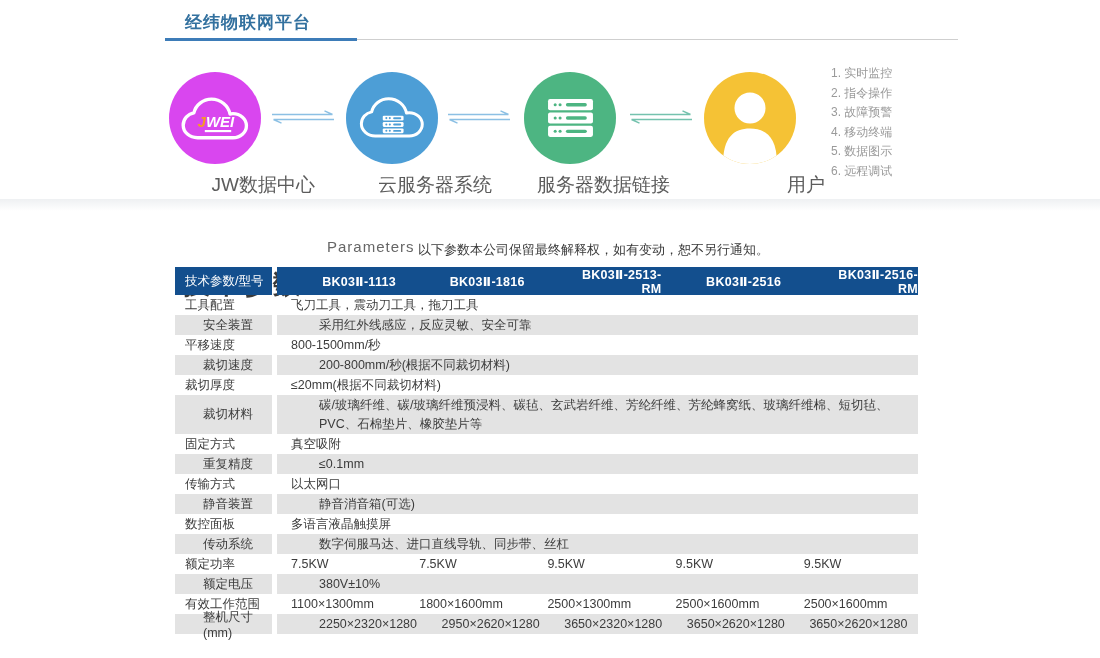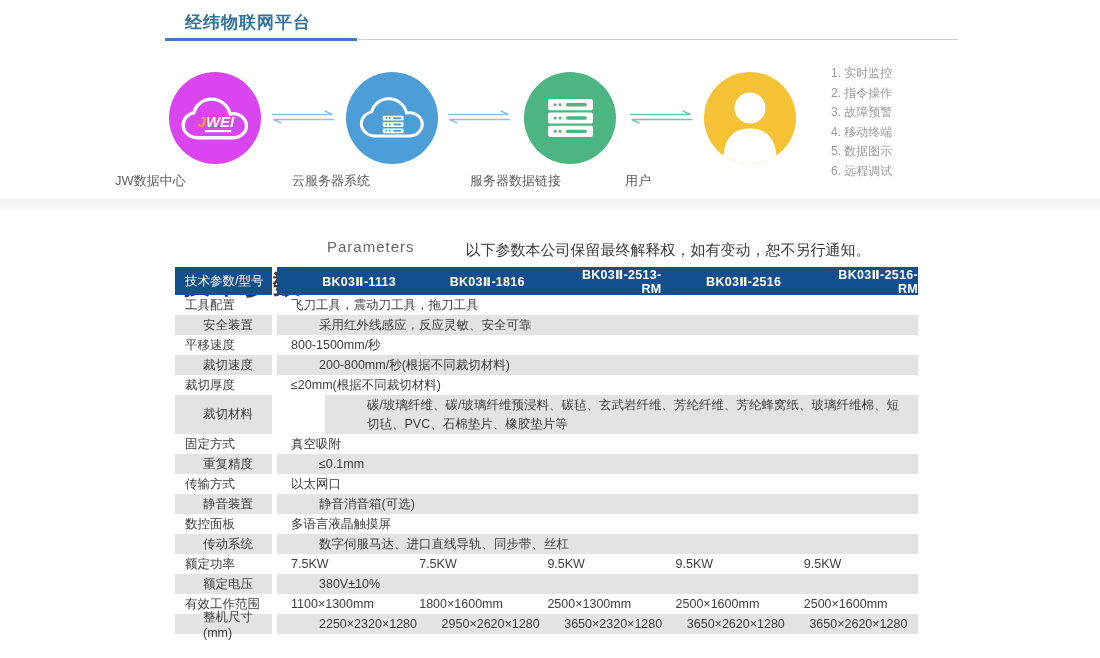--- a/index.html
+++ b/index.html
@@ -7,41 +7,41 @@
     width:1100px;height:658px;position:relative;overflow:hidden;background:#ffffff;
     font-family:"Liberation Sans","DejaVu Sans",sans-serif;color:#3c3c3c;
   }
   
   .page-title{position:absolute;left:185px;top:11px;font-size:17px;font-weight:bold;color:#33719f;letter-spacing:1px;}
   .rule-blue{position:absolute;left:165px;top:38px;width:192px;height:3px;background:#3d7cb8;}
   .rule-gray{position:absolute;left:357px;top:39px;width:601px;height:1px;background:#cfcfcf;}
   
   .node-circle{position:absolute;width:92px;height:92px;border-radius:50%;overflow:hidden;
     display:flex;align-items:center;justify-content:center;}
-  .node-label{position:absolute;top:172px;width:200px;text-align:left;font-size:13px;color:#5c5c5c;}
+  .node-label{position:absolute;top:172px;width:200px;text-align:right;font-size:19px;color:#5c5c5c;}
   .flow-arrow{position:absolute;top:110px;}
   .features{position:absolute;left:831px;top:64px;font-size:12px;color:#9a9a9a;line-height:19.5px;}
   
   .section-divider{position:absolute;left:0;top:199px;width:1100px;height:12px;
     background:linear-gradient(to bottom,rgba(90,110,130,0.10),rgba(90,110,130,0));}
   .params-title{position:absolute;left:183px;top:222px;font-size:27px;font-weight:bold;color:#3a3a3a;letter-spacing:3px;margin-top:44px;}
   .params-sub{position:absolute;left:327px;top:238px;font-size:15px;color:#666;letter-spacing:1px;}
-  .params-note{position:absolute;left:418px;top:241px;width:500px;text-align:center;font-size:15px;color:#3a3a3a;}
+  .params-note{position:absolute;left:418px;top:241px;width:500px;text-align:left;font-size:13px;color:#3a3a3a;}
   
   .spec-table{position:absolute;left:175px;top:267px;width:743px;}
   .t-row{display:flex;}
   .t-row .label-cell{width:97px;flex:0 0 97px;box-sizing:border-box;display:flex;align-items:center;
     padding-left:10px;margin-right:5px;font-size:12.5px;}
   .t-row .values{flex:1;display:flex;box-sizing:border-box;}
   .t-head{height:28px;text-align:right;}
   .t-head .label-cell,.t-head .values{background:#134f8e;color:#fff;}
   .t-head .hcell{width:20%;box-sizing:border-box;display:flex;align-items:center;justify-content:center;
     font-size:12.5px;font-weight:bold;letter-spacing:.3px;padding-left:36px;}
   .t-body .t-row{height:20px;font-size:12.5px;}
-  .t-body .t-row.tall{height:39px;gap:48px;}
+  .t-body .t-row.tall{height:39px;}
   .t-body .t-row.alt .label-cell,.t-body .t-row.alt .values{background:#e3e3e3;padding-left:28px;}
   .t-body .values .span-cell{width:100%;box-sizing:border-box;display:flex;align-items:center;
     padding-left:14px;padding-right:10px;line-height:18.5px;}
   .t-body .values .vcell{width:20%;box-sizing:border-box;display:flex;align-items:center;padding-left:14px;}
 </style>
 </head>
 <body>
 
 <div class="page-title">经纬物联网平台</div>
 <div class="rule-blue"></div>

